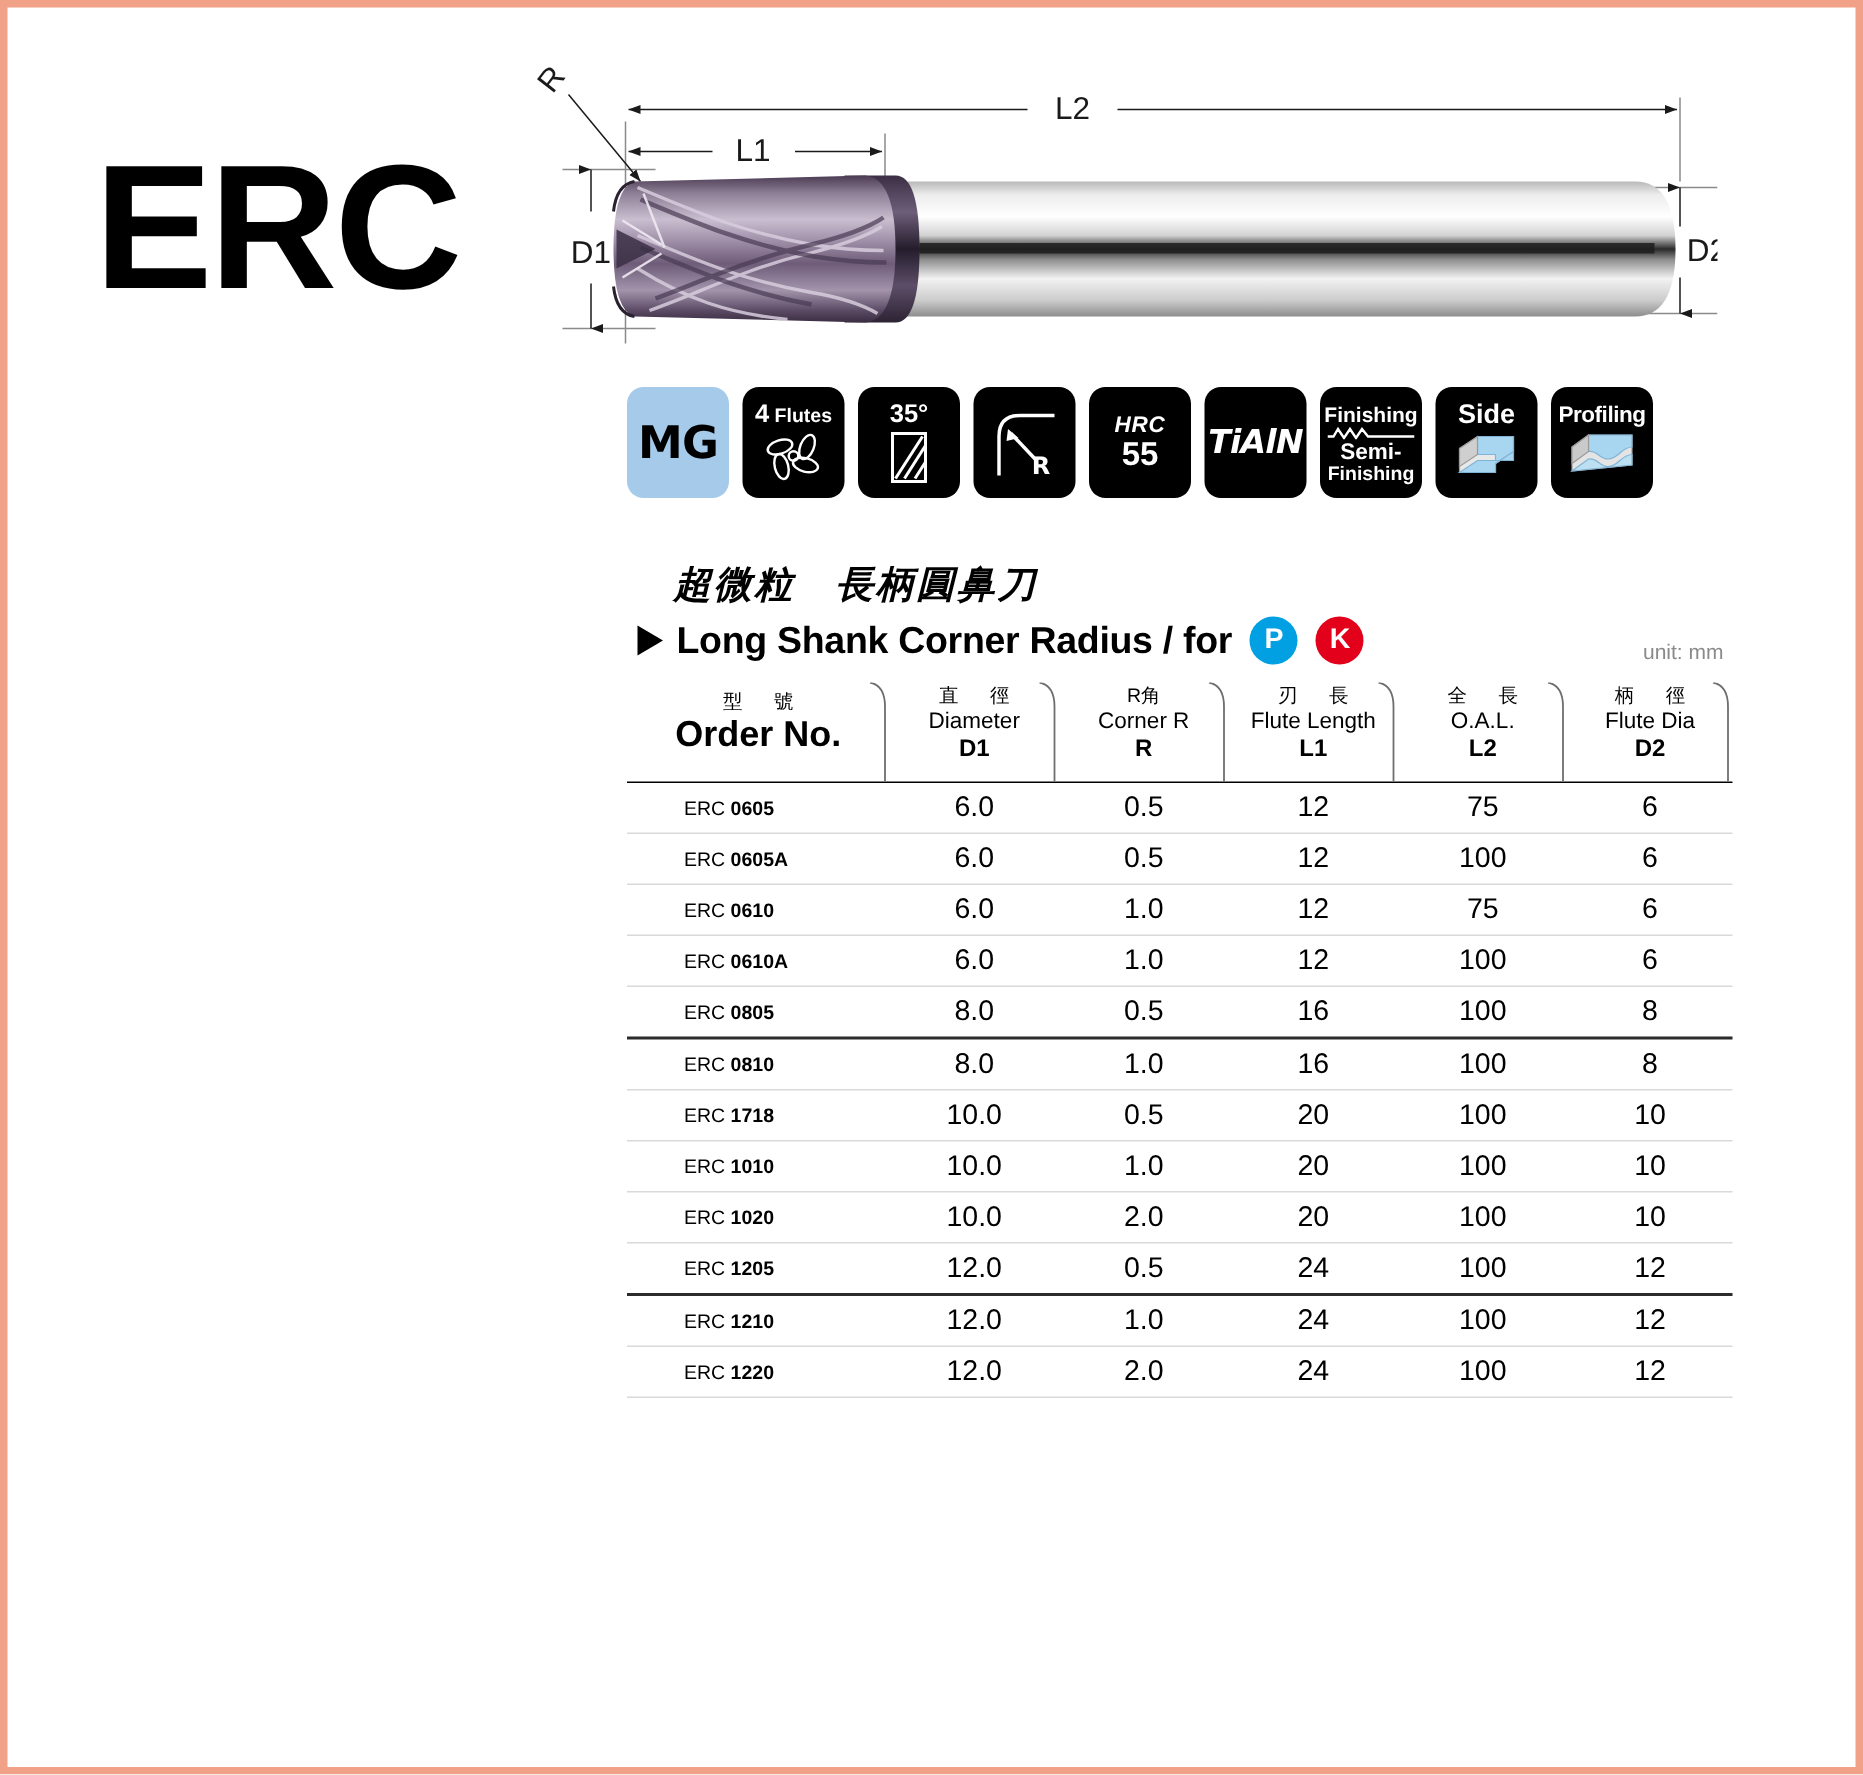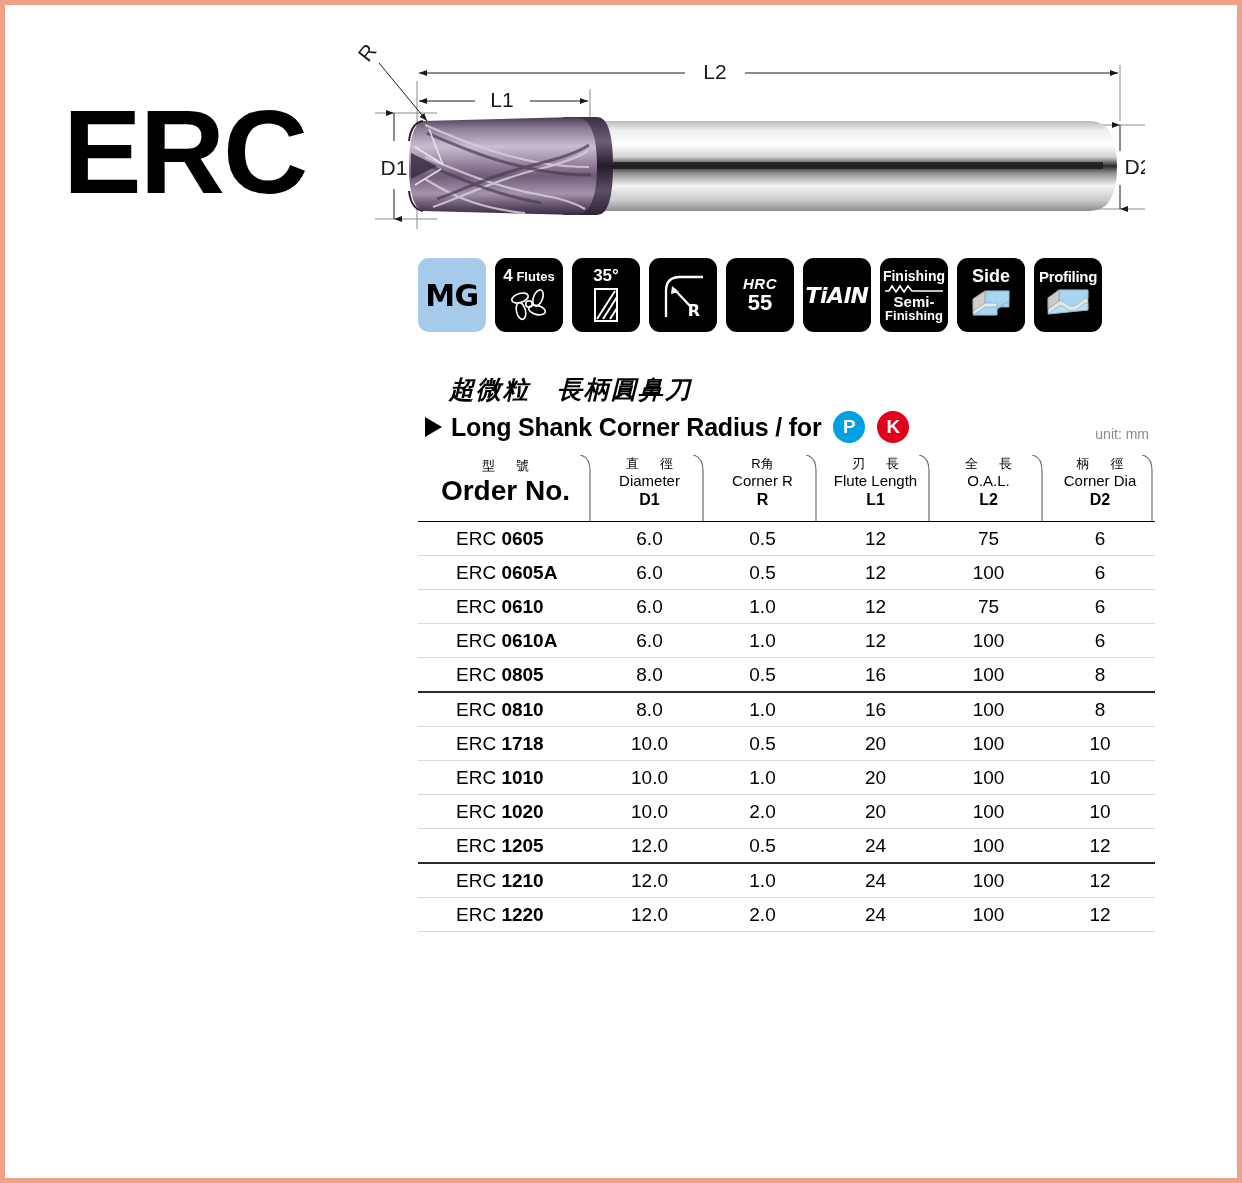--- a/index.html
+++ b/index.html
@@ -105,33 +105,33 @@
     position: relative;
     display: flex; flex-direction: column;
     align-items: center; justify-content: center;
     text-align: center;
     padding-bottom: 4px;
   }
   .th-cn { font-size: 13px; letter-spacing: 4px; text-indent: 4px; line-height: 1.15;
            font-family: Liberation Sans, sans-serif; }
   .th-en { font-size: 15px; line-height: 1.15; }
   .th-sym { font-size: 16px; font-weight: 700; line-height: 1.2; }
-  .th-main { font-size: 28px; font-weight: 700; line-height: 1.2; }
+  .th-main { font-size: 24px; font-weight: 700; line-height: 1.2; }
   .th-cn.tight { letter-spacing: 0; text-indent: 0; }
   .th .tabline { position: absolute; right: 0; top: 6px; bottom: 0; width: 14px; }
   .th .tabline svg { display:block; }
 
   .hdr-underline { height: 1px; background: #000; width: 100%; }
 
   .trow {
     display: flex; align-items: center;
     height: 33px;
   }
   .td { text-align: center; font-size: 19px; color: #000; }
-  .td.order { text-align: left; padding-left: 38px; font-size: 19px; }
+  .td.order { text-align: left; padding-left: 38px; font-size: 13px; }
   .td.order b { font-weight: 700; }
   .sep { height: 1px; background: #cfcfcf; width: 100%; }
   .sep.major { height: 2px; background: #2b2b2b; }
   .sep.light { height: 1px; background: #d9d9d9; }
 
   
   .c0 { width: 175px; }
   .c1 { width: 113px; }
   .c2 { width: 113px; }
   .c3 { width: 113px; }
@@ -412,21 +412,21 @@
         <span class="th-sym">L2</span>
         <span class="tabline">
           <svg width="14" height="66" viewBox="0 0 14 66">
               <path d="M1,0 Q11,2 11,16 L11,66" fill="none" stroke="#6e6e6e" stroke-width="1.2"></path>
             </svg>
         </span>
       </div>
 
       <div class="th c5">
         <span class="th-cn">柄　徑</span>
-        <span class="th-en">Corner Dia</span>
+        <span class="th-en">Flute Dia</span>
         <span class="th-sym">D2</span>
         <span class="tabline">
           <svg width="14" height="66" viewBox="0 0 14 66">
               <path d="M1,0 Q11,2 11,16 L11,66" fill="none" stroke="#6e6e6e" stroke-width="1.2"></path>
             </svg>
         </span>
       </div>
     </div>
 
     <div class="hdr-underline"></div>

